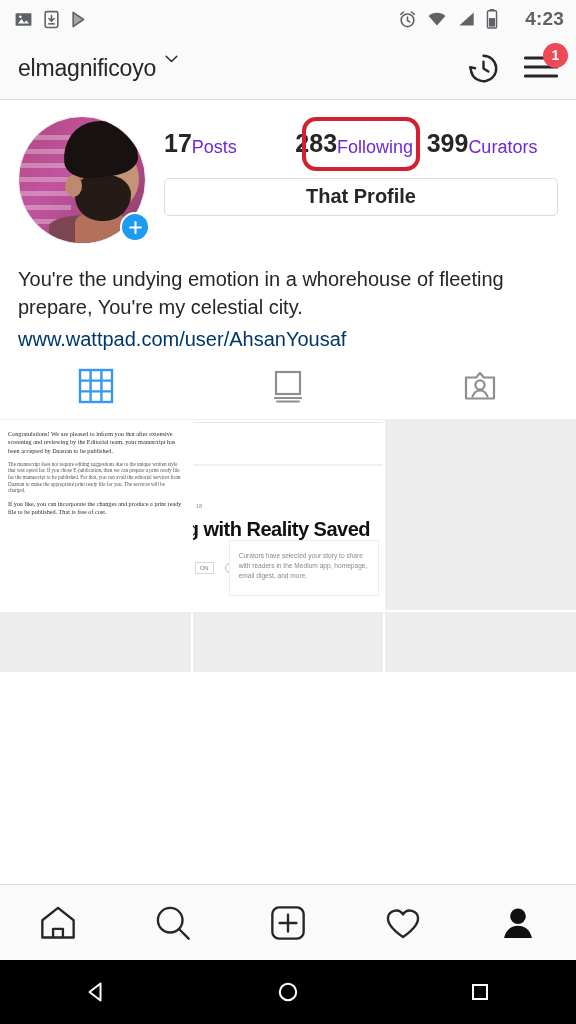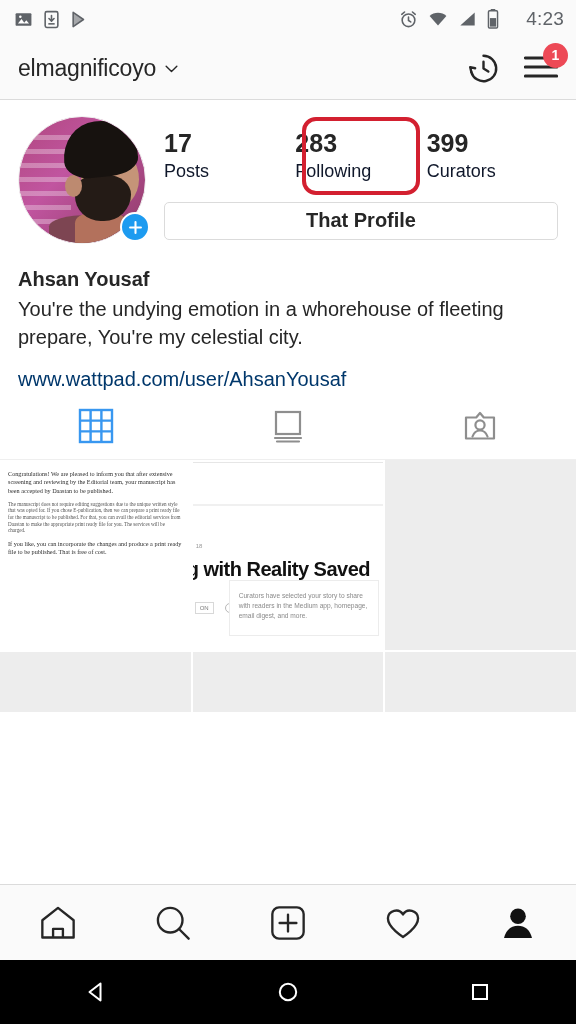--- a/index.html
+++ b/index.html
@@ -11,31 +11,31 @@
   }
   #app { position: relative; width: 576px; height: 1024px; background: #fff; }
 
   
   .statusbar {
     height: 38px; background: #fafafa;
     display: flex; align-items: center; justify-content: space-between;
     padding: 0 12px 0 14px;
   }
   .sb-left, .sb-right { display: flex; align-items: center; gap: 10px; }
-  .sb-time { font-size: 19px; color: #5f6368; letter-spacing: .2px; margin-left: 17px; }
+  .sb-time { font-size: 19px; color: #5f6368; letter-spacing: .2px; margin-left: 17px; font-weight: bold; }
   .sb-ico { display: block; }
 
   
   .appheader {
     height: 62px; background: #fafafa;
     border-bottom: 1px solid #dbdbdb;
     display: flex; align-items: center; justify-content: space-between;
     padding: 0 18px 0 18px;
   }
-  .username-wrap { display: flex; align-items: center; gap: 9px; cursor: pointer; }
+  .username-wrap { display: flex; gap: 9px; cursor: pointer; }
   .username { font-size: 23px; color: #262626; font-weight: 400; letter-spacing: -.2px; }
   .chev { width: 13px; height: 8px; }
   .header-actions { display: flex; align-items: center; gap: 24px; }
   .burger-wrap { position: relative; display: block; }
   .badge {
     position: absolute; top: -11px; right: -10px;
     min-width: 25px; height: 25px; border-radius: 13px;
     background: #ed4956; color: #fff;
     font-size: 14px; font-weight: 700;
     display: flex; align-items: center; justify-content: center;
@@ -86,43 +86,43 @@
     position: absolute; right: -4px; bottom: 2px;
     width: 30px; height: 30px; border-radius: 50%;
     background: #1d9bf0; border: 2.5px solid #fff;
     display: flex; align-items: center; justify-content: center;
     cursor: pointer;
   }
 
   .profile-right { flex: 1; padding-left: 18px; padding-top: 6px; }
   .stats { display: flex; align-items: flex-start; }
   .stat {
-    flex: 1; display: flex; flex-direction: column; align-items: flex-start;
+    flex: 1; display: flex; align-items: flex-end;
     position: relative; cursor: pointer; padding: 8px 0 6px 0;
   }
   .stat-num { font-size: 25px; font-weight: 700; color: #262626; line-height: 1.1; }
-  .stat-label { font-size: 18px; color: #0f172a; margin-top: 3px; }
+  .stat-label { font-size: 18px; color: #6d28d9; margin-top: 3px; }
   .stat.highlighted::after {
     content: ""; position: absolute;
     left: 7px; right: 7px; top: -5px; bottom: -7px;
     border: 4px solid #d32030; border-radius: 14px;
     pointer-events: none;
   }
   .edit-btn {
     margin-top: 14px; height: 38px;
     border: 1px solid #dbdbdb; border-radius: 5px; background: #fff;
     display: flex; align-items: center; justify-content: center;
     font-size: 20px; color: #262626; font-weight: 700; cursor: pointer;
   }
 
   
   .bio { padding: 20px 18px 0 18px; }
   .bio-name { font-size: 20px; font-weight: 700; color: #262626; line-height: 1.5; }
   .bio-text { font-size: 20px; color: #262626; line-height: 1.42; margin-top: 1px; }
-  .bio-link { font-size: 20px; color: #00376b; line-height: 1.5; margin-top: 12px; display: block;
+  .bio-link { font-size: 20px; color: #00376b; line-height: 1.5; margin-top: 2px; display: block;
               text-decoration: none; cursor: pointer; }
 
   
   .highlights {
     display: flex; gap: 38px; padding: 24px 22px 16px 22px;
     border-bottom: 1px solid #efefef;
   }
   .hl { width: 78px; display: flex; flex-direction: column; align-items: center; cursor: pointer; }
   .hl-circle {
     width: 78px; height: 78px; border-radius: 50%;
@@ -296,21 +296,20 @@
         <div class="stat">
           <span class="stat-num">399</span>
           <span class="stat-label">Curators</span>
         </div>
       </div>
       <div class="edit-btn">That Profile</div>
     </div>
   </div>
 
   <div class="bio">
-    <div class="bio-name">Ahsan Yousaf</div>
     <div class="bio-text">You're the undying emotion in a whorehouse of fleeting prepare, You're my celestial city.</div>
     <a class="bio-link">www.wattpad.com/user/AhsanYousaf</a>
   </div>
 
 
   <div class="tabs">
     <div class="tab">
       <svg width="36" height="36" viewBox="0 0 36 36">
         <rect x="2" y="2" width="32" height="32" fill="none" stroke="#3897f0" stroke-width="2.4"></rect>
         <path d="M12.6 2v32M23.4 2v32M2 12.6h32M2 23.4h32" stroke="#3897f0" stroke-width="2.4"></path>

